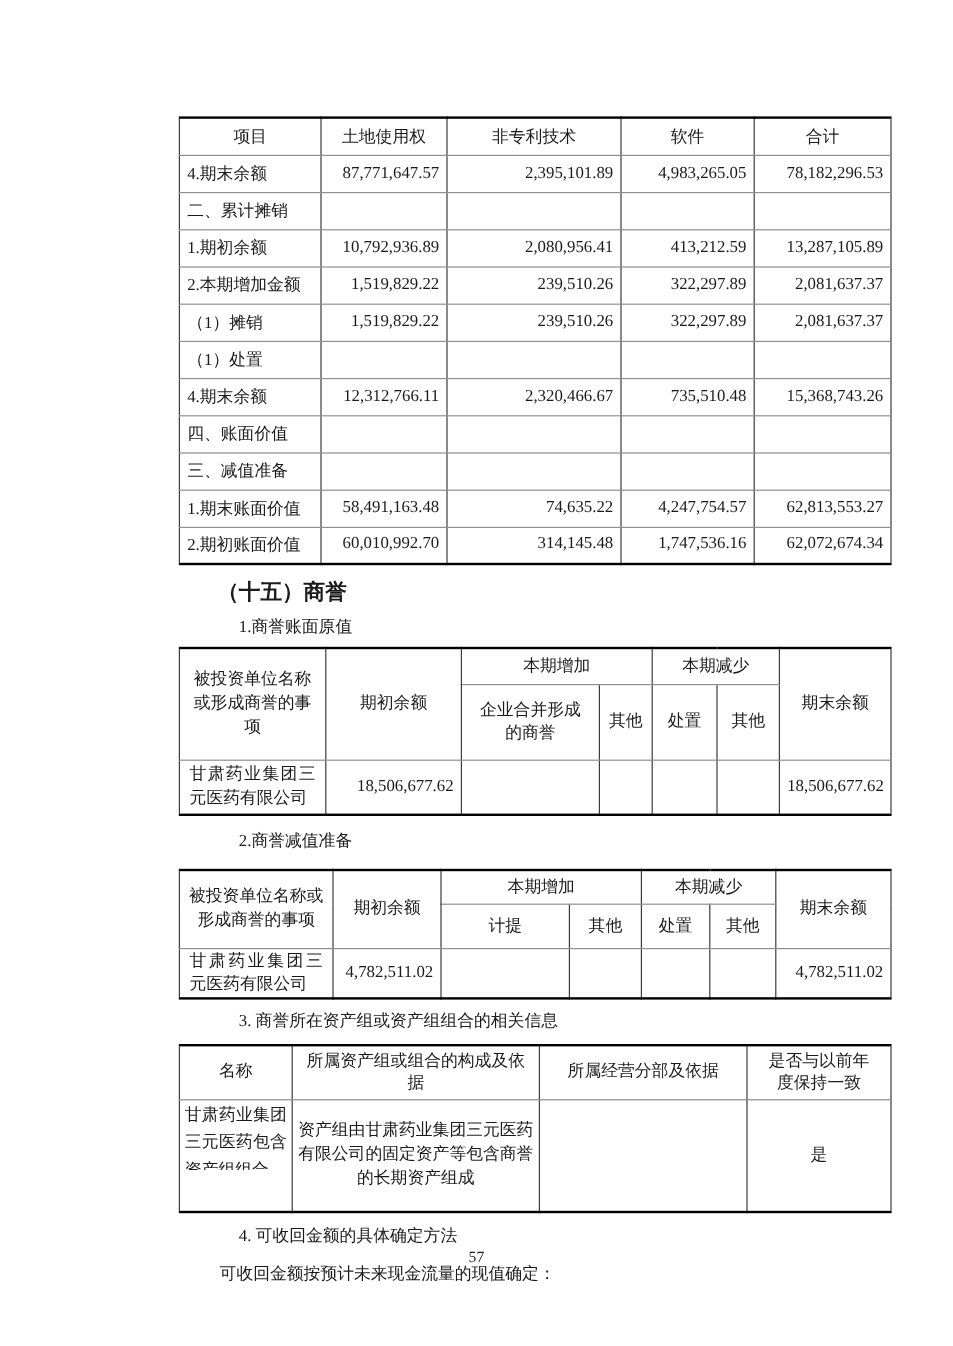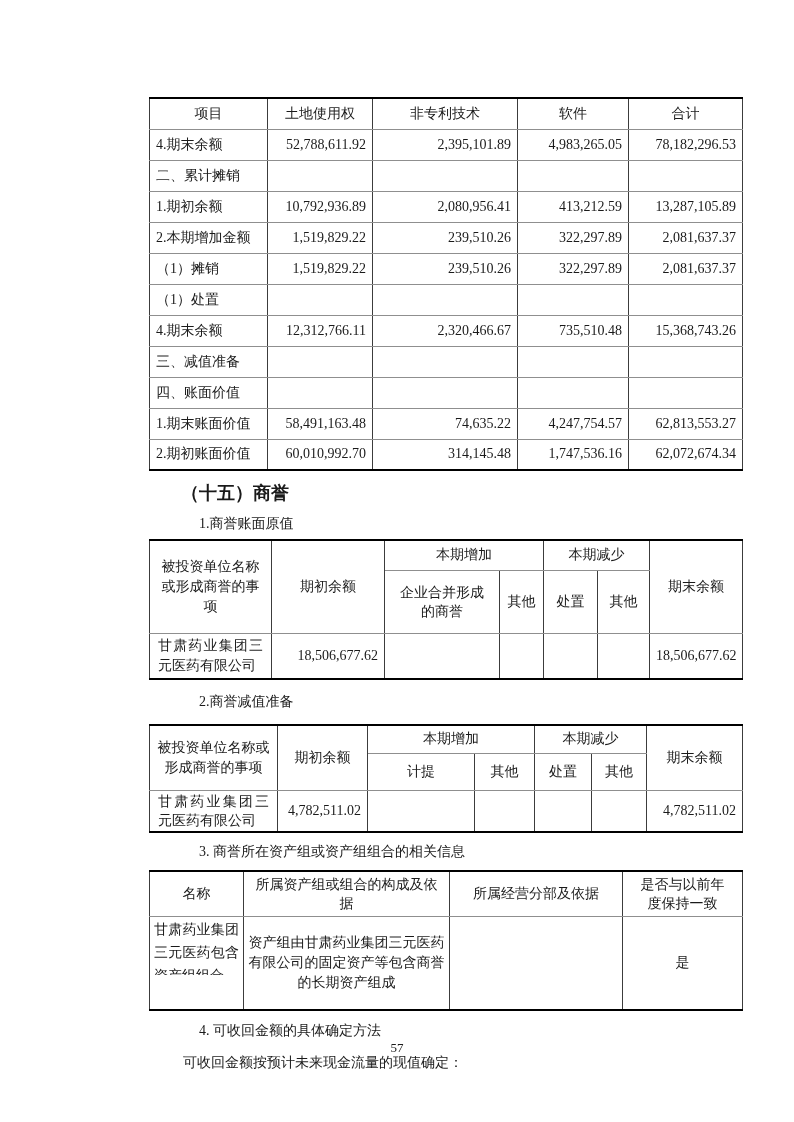--- a/index.html
+++ b/index.html
@@ -112,21 +112,21 @@
       <tbody>
           <tr>
         <th>项目</th>
         <th>土地使用权</th>
         <th>非专利技术</th>
         <th>软件</th>
         <th>合计</th>
       </tr>
       <tr>
         <td class="c-label">4.期末余额</td>
-        <td class="c-num">52,788,611.92</td>
+        <td class="c-num">87,771,647.57</td>
         <td class="c-num">2,395,101.89</td>
         <td class="c-num">4,983,265.05</td>
         <td class="c-num">78,182,296.53</td>
       </tr>
       <tr>
         <td class="c-label">二、累计摊销</td>
         <td class="c-num"></td>
         <td class="c-num"></td>
         <td class="c-num"></td>
         <td class="c-num"></td>
@@ -160,28 +160,28 @@
         <td class="c-num"></td>
       </tr>
       <tr>
         <td class="c-label">4.期末余额</td>
         <td class="c-num">12,312,766.11</td>
         <td class="c-num">2,320,466.67</td>
         <td class="c-num">735,510.48</td>
         <td class="c-num">15,368,743.26</td>
       </tr>
       <tr>
+        <td class="c-label">四、账面价值</td>
+        <td class="c-num"></td>
+        <td class="c-num"></td>
+        <td class="c-num"></td>
+        <td class="c-num"></td>
+      </tr>
+      <tr>
         <td class="c-label">三、减值准备</td>
-        <td class="c-num"></td>
-        <td class="c-num"></td>
-        <td class="c-num"></td>
-        <td class="c-num"></td>
-      </tr>
-      <tr>
-        <td class="c-label">四、账面价值</td>
         <td class="c-num"></td>
         <td class="c-num"></td>
         <td class="c-num"></td>
         <td class="c-num"></td>
       </tr>
       <tr>
         <td class="c-label">1.期末账面价值</td>
         <td class="c-num">58,491,163.48</td>
         <td class="c-num">74,635.22</td>
         <td class="c-num">4,247,754.57</td>

